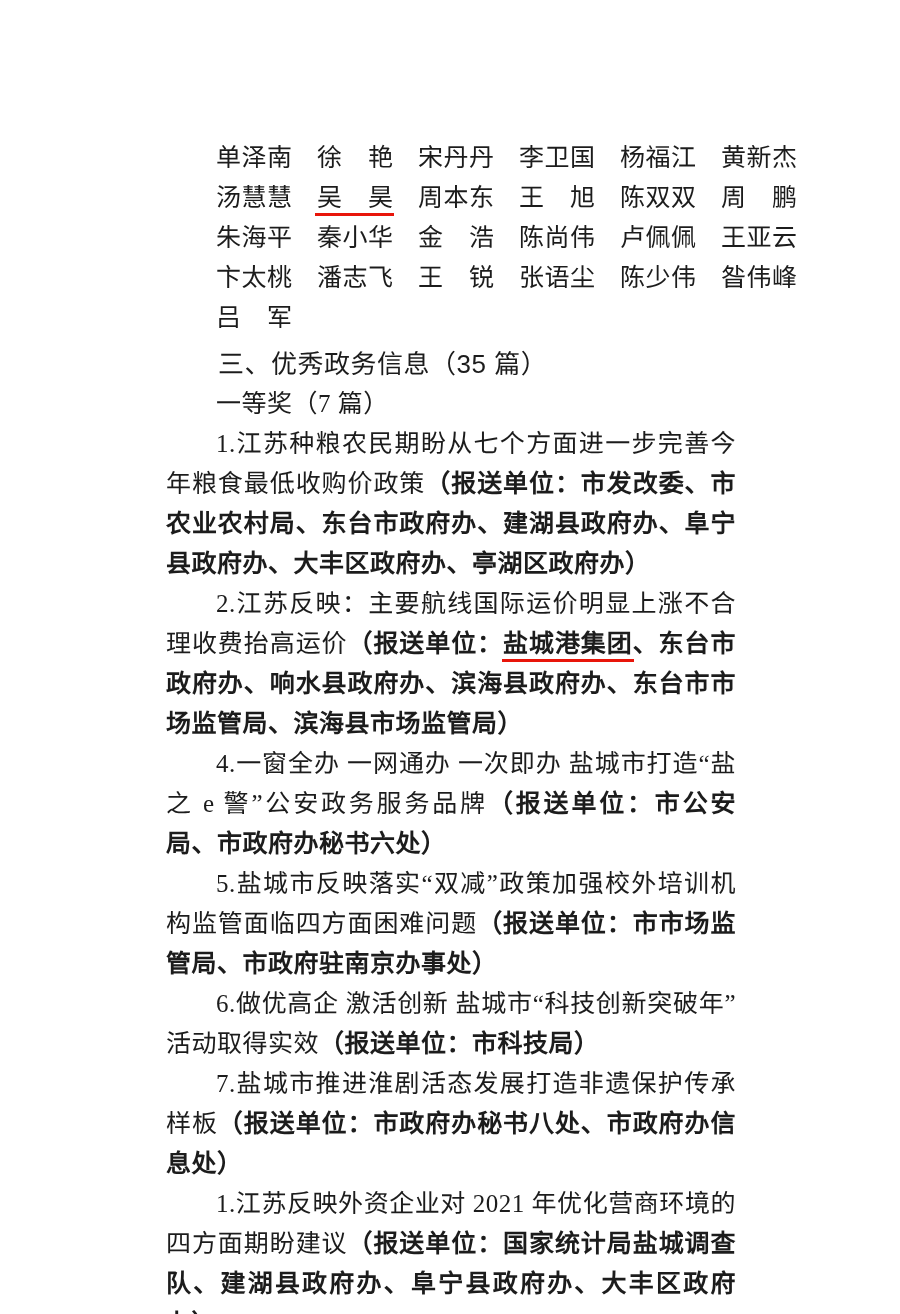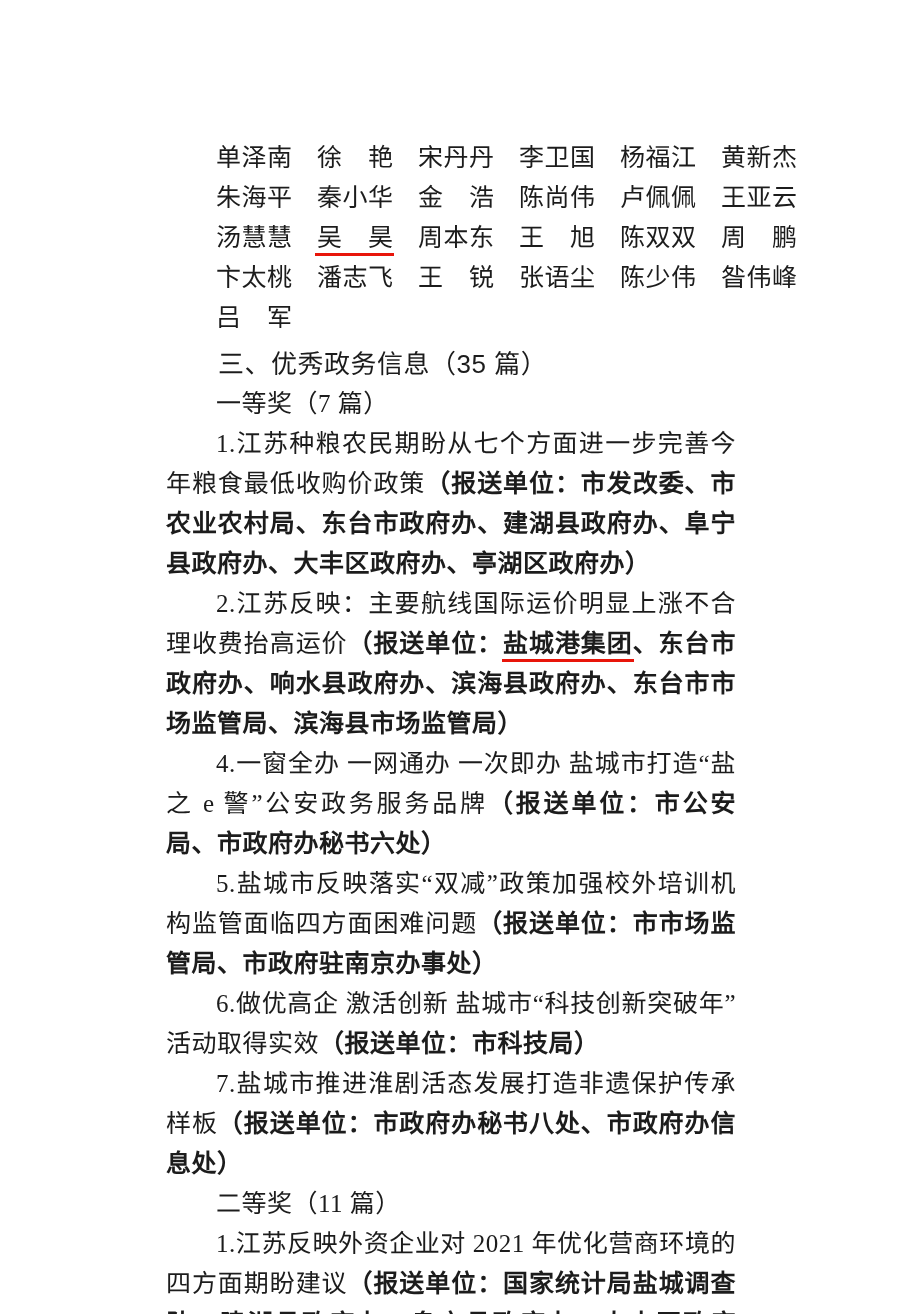--- a/index.html
+++ b/index.html
@@ -75,34 +75,34 @@
   <div class="names-grid" id="names-grid">
       <div class="names-row">
         <span class="name-cell">单泽南</span>
         <span class="name-cell">徐　艳</span>
         <span class="name-cell">宋丹丹</span>
         <span class="name-cell">李卫国</span>
         <span class="name-cell">杨福江</span>
         <span class="name-cell">黄新杰</span>
       </div>
       <div class="names-row">
+        <span class="name-cell">汤慧慧</span>
+        <span class="name-cell red-underline-cell">吴　昊</span>
+        <span class="name-cell">周本东</span>
+        <span class="name-cell">王　旭</span>
+        <span class="name-cell">陈双双</span>
+        <span class="name-cell">周　鹏</span>
+      </div>
+      <div class="names-row">
         <span class="name-cell">朱海平</span>
         <span class="name-cell">秦小华</span>
         <span class="name-cell">金　浩</span>
         <span class="name-cell">陈尚伟</span>
         <span class="name-cell">卢佩佩</span>
         <span class="name-cell">王亚云</span>
-      </div>
-      <div class="names-row">
-        <span class="name-cell">汤慧慧</span>
-        <span class="name-cell red-underline-cell">吴　昊</span>
-        <span class="name-cell">周本东</span>
-        <span class="name-cell">王　旭</span>
-        <span class="name-cell">陈双双</span>
-        <span class="name-cell">周　鹏</span>
       </div>
       <div class="names-row">
         <span class="name-cell">卞太桃</span>
         <span class="name-cell">潘志飞</span>
         <span class="name-cell">王　锐</span>
         <span class="name-cell">张语尘</span>
         <span class="name-cell">陈少伟</span>
         <span class="name-cell">昝伟峰</span>
       </div>
       <div class="names-row">
@@ -113,17 +113,16 @@
   <h2 class="section-heading">三、优秀政务信息（35 篇）</h2>
 
   <div id="groups">
       <h3 class="subheading">一等奖（7 篇）</h3>
       <p class="item"><span class="title">1.江苏种粮农民期盼从七个方面进一步完善今年粮食最低收购价政策</span><span class="units">（报送单位：市发改委、市农业农村局、东台市政府办、建湖县政府办、阜宁县政府办、大丰区政府办、亭湖区政府办）</span></p>
       <p class="item"><span class="title">2.江苏反映：主要航线国际运价明显上涨不合理收费抬高运价</span><span class="units">（报送单位：<span class="red-underline">盐城港集团</span>、东台市政府办、响水县政府办、滨海县政府办、东台市市场监管局、滨海县市场监管局）</span></p>
       <p class="item"><span class="title">4.一窗全办 一网通办 一次即办 盐城市打造“盐之 e 警”公安政务服务品牌</span><span class="units">（报送单位：市公安局、市政府办秘书六处）</span></p>
       <p class="item"><span class="title">5.盐城市反映落实“双减”政策加强校外培训机构监管面临四方面困难问题</span><span class="units">（报送单位：市市场监管局、市政府驻南京办事处）</span></p>
       <p class="item"><span class="title">6.做优高企 激活创新 盐城市“科技创新突破年”活动取得实效</span><span class="units">（报送单位：市科技局）</span></p>
       <p class="item"><span class="title">7.盐城市推进淮剧活态发展打造非遗保护传承样板</span><span class="units">（报送单位：市政府办秘书八处、市政府办信息处）</span></p>
-      <h3 class="subheading">二等奖（11 篇）</h3>
       <p class="item"><span class="title">1.江苏反映外资企业对 2021 年优化营商环境的四方面期盼建议</span><span class="units">（报送单位：国家统计局盐城调查队、建湖县政府办、阜宁县政府办、大丰区政府办）</span></p>
     </div>
 
 </div>
 
 </body></html>

